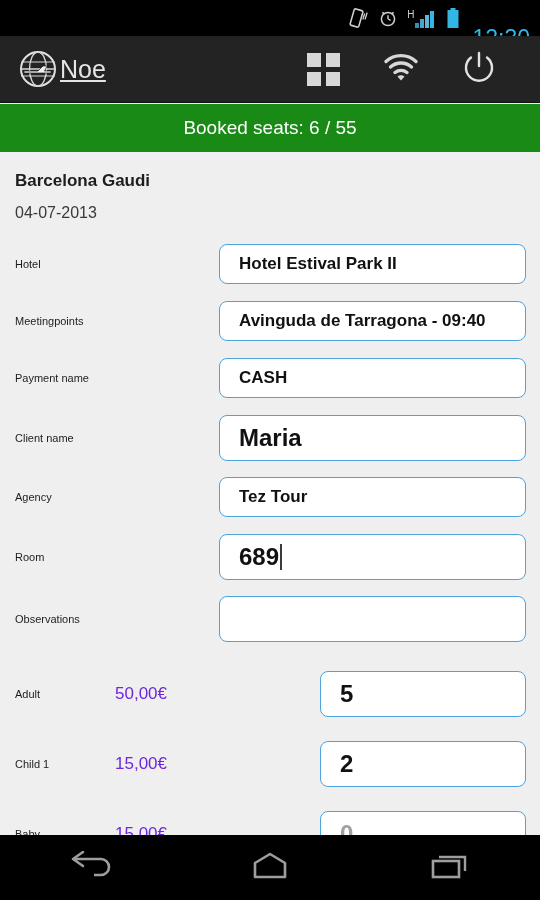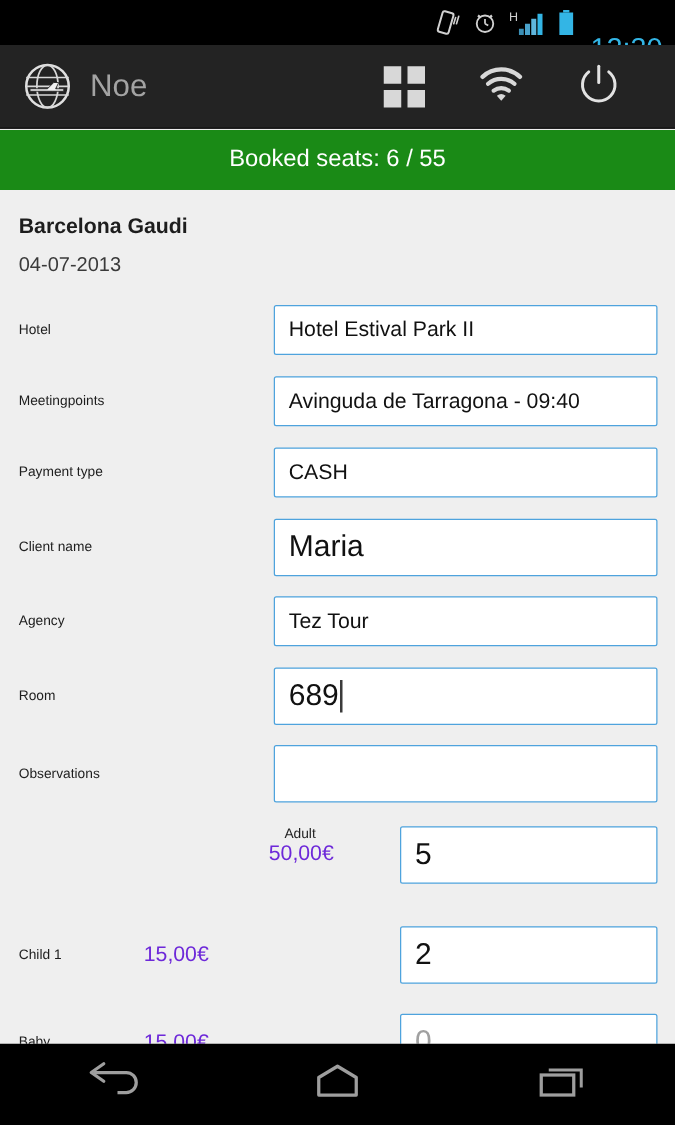--- a/index.html
+++ b/index.html
@@ -38,21 +38,21 @@
   
   #actionbar {
     position: absolute; top: 36px; left: 0;
     width: 540px; height: 67px;
     background: #232323;
     display: flex; align-items: center;
     border-bottom: 1px solid #101010;
   }
   #app-logo { margin-left: 18px; width: 40px; height: 40px; }
   #app-title {
-    color: #a3a3a3; font-size: 25px; margin-left: 14px; font-weight: 400;
+    color: #e5e5e5; font-size: 25px; margin-left: 2px; font-weight: 400; text-decoration: underline;
   }
   #ab-actions {
     margin-left: auto; display: flex; align-items: center;
     margin-right: 22px;
   }
   .ab-btn {
     width: 78px; height: 67px;
     display: flex; align-items: center; justify-content: center;
     cursor: pointer;
   }
@@ -94,26 +94,27 @@
     font-size: 11px; color: #1d1d1d;
     margin-left: 15px; width: 100px; flex: none;
   }
   .row .price {
     font-size: 17px; color: #6d28d9;
     width: 110px; flex: none;
   }
   .field {
     background: #fff;
     border: 1px solid #4ea3dd;
-    border-radius: 2px;
+    border-radius: 8px;
     height: 40px;
     display: flex; align-items: center;
-    padding-left: 11px;
+    padding-left: 19px;
     font-size: 17px; color: #111;
     cursor: text;
+    font-weight: bold;
   }
   .field.wide { position: absolute; left: 219px; width: 307px; }
   .field.qty  { position: absolute; left: 320px; width: 206px; }
   .field.big  { font-size: 24px; }
   .field.tall { height: 46px; }
   .ph { color: #a0a0a0; }
   .caret {
     display: inline-block; width: 2px; height: 26px;
     background: #3b3b3b; margin-left: 1px;
   }
@@ -235,21 +236,21 @@
     </div>
 
     <div class="row">
       <span class="lbl">Meetingpoints</span>
       <div class="field wide">
         <span>Avinguda de Tarragona - 09:40</span>
       </div>
     </div>
 
     <div class="row">
-      <span class="lbl">Payment type</span>
+      <span class="lbl">Payment name</span>
       <div class="field wide">
         <span>CASH</span>
       </div>
     </div>
 
     <div class="row tallrow">
       <span class="lbl">Client name</span>
       <div class="field wide big tall">
         <span>Maria</span>
       </div>
@@ -270,21 +271,21 @@
       </div>
     </div>
 
     <div class="row tallrow">
       <span class="lbl">Observations</span>
       <div class="field wide tall">
         <span></span>
       </div>
     </div>
 
-    <div class="row qtyrow" style="margin-top:14px;flex-direction:column;">
+    <div class="row qtyrow" style="margin-top:14px;">
       <span class="lbl">Adult</span>
       <span class="price">50,00€</span>
       <div class="field qty big tall">
         <span>5</span>
       </div>
     </div>
 
     <div class="row qtyrow">
       <span class="lbl">Child 1</span>
       <span class="price">15,00€</span>

